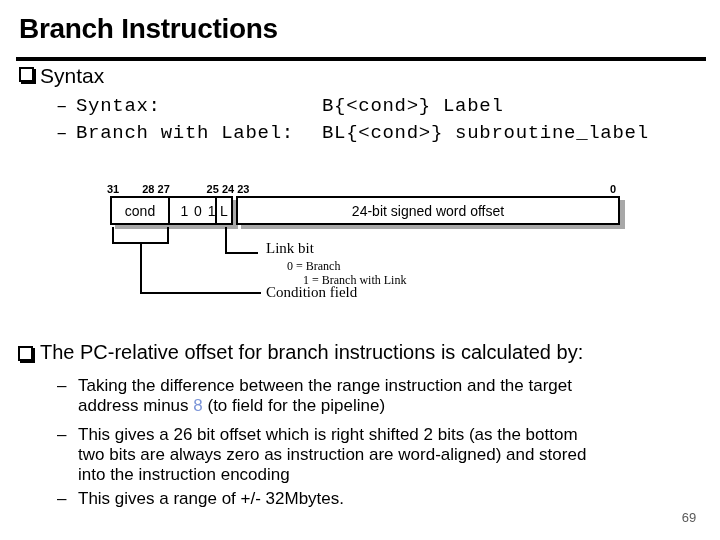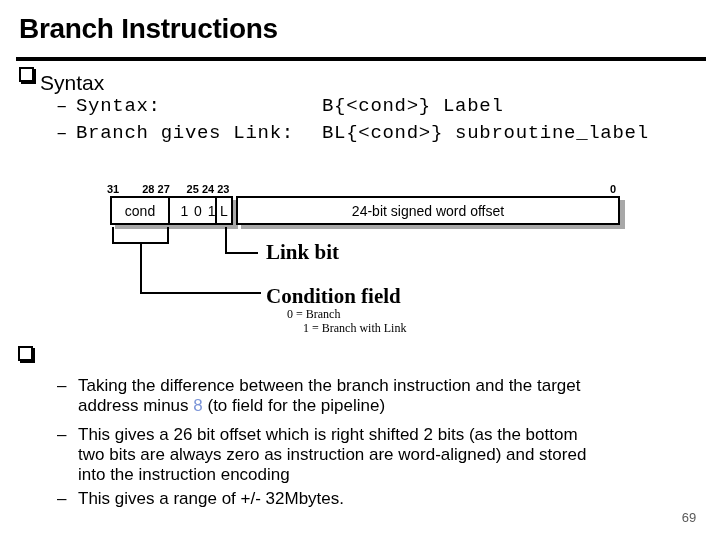--- a/index.html
+++ b/index.html
@@ -14,56 +14,56 @@
   .title-rule{left:16px;top:57px;width:690px;height:4px;background:#000;}
 
   
   .sq-bullet{
     width:11px;height:11px;border:2px solid #000;background:#fff;
     box-shadow:2px 2px 0 0 #000;
   }
   .sq1{left:19px;top:67px;}
   .sq2{left:18px;top:346px;}
 
-  .h-syntax{left:40px;top:71px;font-size:21px;}
+  .h-syntax{left:40px;top:64px;font-size:21px;}
   .h-offset{left:40px;top:341px;font-size:20px;}
 
   
   .mono{font-family:"Liberation Mono",monospace;font-size:19px;letter-spacing:0.7px;}
   .mrow1{top:95px;}
   .mrow2{top:122px;}
   .mdash{left:56px;}
   .mlabel{left:76px;}
   .mcode{left:322px;}
 
   
   .bitlbl{top:183px;font-size:11px;font-weight:bold;white-space:nowrap;}
   .bl31{left:107px;text-align:right;}
   .bl2827{left:156px;transform:translateX(-50%);}
-  .bl252423{left:208px;transform:translateX(-50%);}
+  .bl252423{left:228px;transform:translateX(-50%);}
   .bl0{left:600px;width:16px;text-align:right;}
   .fbox{
     top:196px;height:29px;border:2px solid #000;background:#fff;box-sizing:border-box;
     display:flex;align-items:center;justify-content:center;font-size:14px;
     box-shadow:5px 4px 0 0 #a8a8a8;white-space:nowrap;
   }
   .f-cond{left:110px;width:60px;}
   .f-101{left:168px;width:49px;letter-spacing:1px;padding-left:12px;}
   .f-link{left:215px;width:18px;}
   .f-offset{left:236px;width:384px;}
   .cline{background:#000;}
   .lv1{left:112px;top:227px;width:2px;height:17px;}
   .lv2{left:167px;top:227px;width:2px;height:17px;}
   .lh1{left:112px;top:242px;width:57px;height:2px;}
   .lv3{left:140px;top:244px;width:2px;height:50px;}
   .lh2{left:140px;top:292px;width:121px;height:2px;}
   .lv4{left:225px;top:227px;width:2px;height:27px;}
   .lh3{left:225px;top:252px;width:33px;height:2px;}
-  .serifb{font-family:"Liberation Serif",serif;font-weight:bold;font-size:21px;white-space:nowrap;text-align:center;}
-  .serifs{font-family:"Liberation Serif",serif;font-size:12px;white-space:nowrap;margin-top:48px;}
+  .serifb{font-family:"Liberation Serif",serif;font-weight:normal;font-size:15px;white-space:nowrap;text-align:center;}
+  .serifs{font-family:"Liberation Serif",serif;font-size:12px;white-space:nowrap;}
   .linkbit-title{left:266px;top:240px;}
   .linkval0{left:287px;top:259px;}
   .linkval1{left:303px;top:273px;}
   .cond-title{left:266px;top:284px;}
 
   
   .sdash{left:57px;font-size:17px;}
   .stext{left:78px;width:606px;font-size:17px;line-height:20px;white-space:pre-line;}
   .sb1{top:376px;}
   .sb2{top:425px;}
@@ -83,21 +83,21 @@
   <div class="abs sq-bullet sq1"></div>
   <div class="abs h-syntax">Syntax</div>
 
   <div>
     <span class="abs mono mdash mrow1">–</span>
     <span class="abs mono mlabel mrow1">Syntax:</span>
     <span class="abs mono mcode mrow1">B{&lt;cond&gt;} Label</span>
   </div>
   <div>
     <span class="abs mono mdash mrow2">–</span>
-    <span class="abs mono mlabel mrow2">Branch gives Link:</span>
+    <span class="abs mono mlabel mrow2">Branch with Label:</span>
     <span class="abs mono mcode mrow2">BL{&lt;cond&gt;} subroutine_label</span>
   </div>
 
   <div>
     <span class="abs bitlbl bl31">31</span>
     <span class="abs bitlbl bl2827">28 27</span>
     <span class="abs bitlbl bl252423">25 24 23</span>
     <span class="abs bitlbl bl0">0</span>
 
     <div class="abs fbox f-cond">cond</div>
@@ -113,24 +113,25 @@
     <div class="abs cline lv4"></div>
     <div class="abs cline lh3"></div>
 
     <span class="abs serifb linkbit-title">Link bit</span>
     <span class="abs serifs linkval0">0 = Branch</span>
     <span class="abs serifs linkval1">1 = Branch with Link</span>
     <span class="abs serifb cond-title">Condition field</span>
   </div>
 
   <div class="abs sq-bullet sq2"></div>
+  <div class="abs h-offset">The PC-relative offset for branch instructions is calculated by:</div>
 
   <div>
     <span class="abs sdash sb1">–</span>
-    <div class="abs stext sb1"><span>Taking the difference between the branch instruction and the target
+    <div class="abs stext sb1"><span>Taking the difference between the range instruction and the target
 address minus </span><span class="hl">8</span><span> (to field for the pipeline)</span></div>
   </div>
 
   <div>
     <span class="abs sdash sb2">–</span>
     <div class="abs stext sb2">This gives a 26 bit offset which is right shifted 2 bits (as the bottom
 two bits are always zero as instruction are word-aligned) and stored
 into the instruction encoding</div>
   </div>
 

